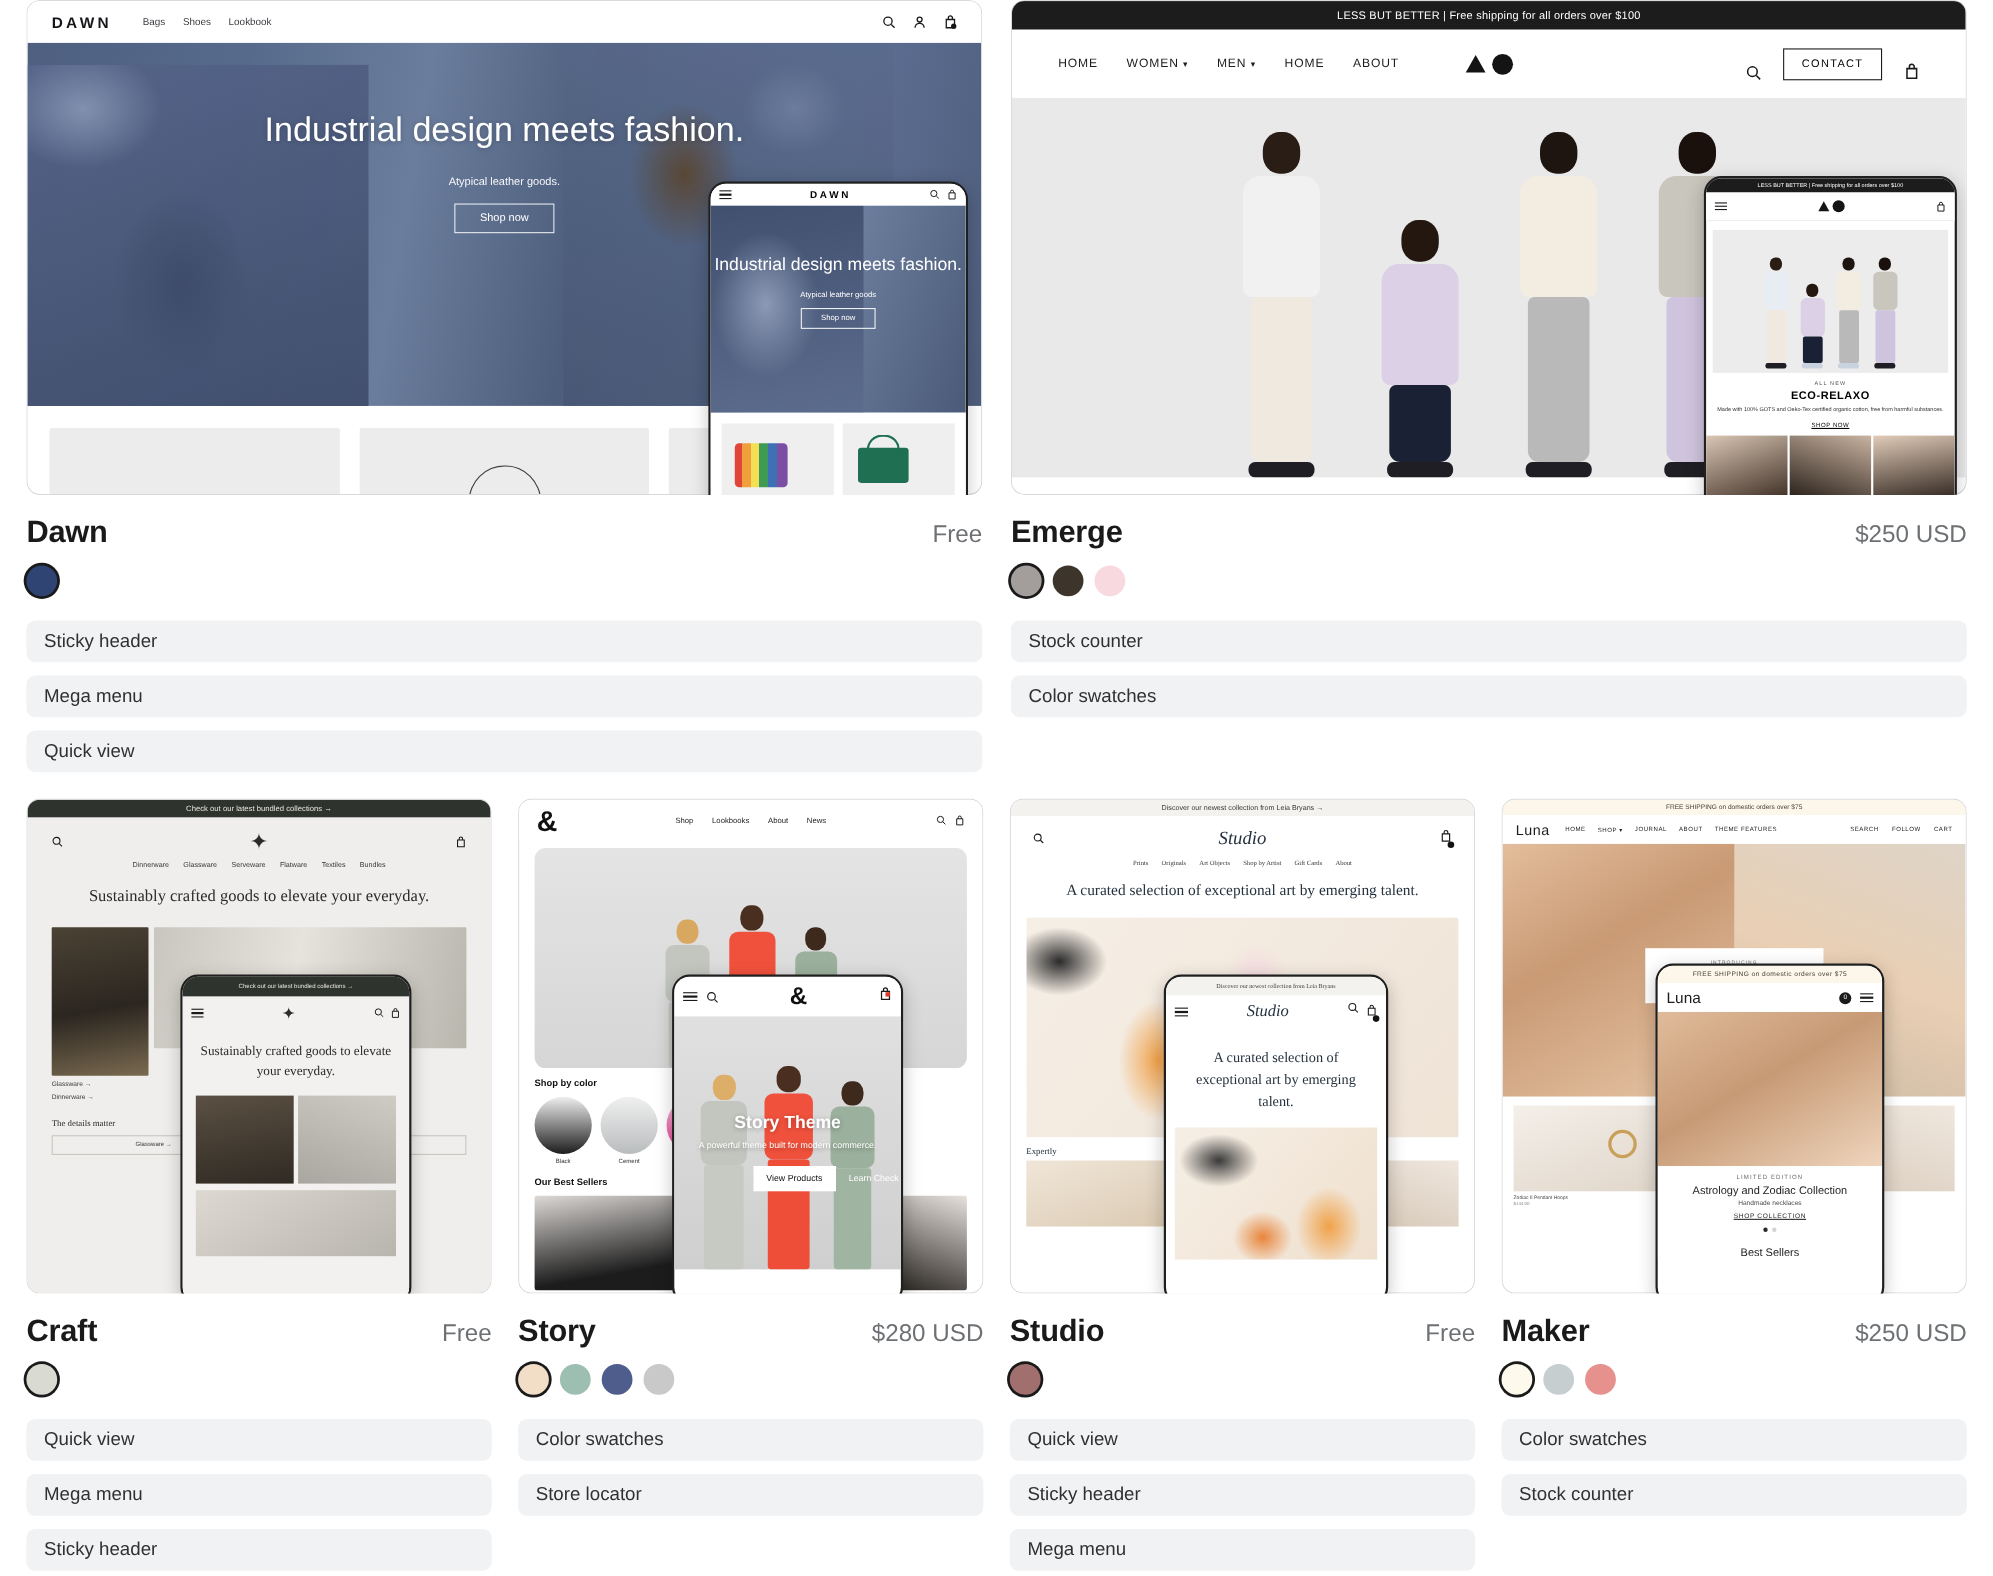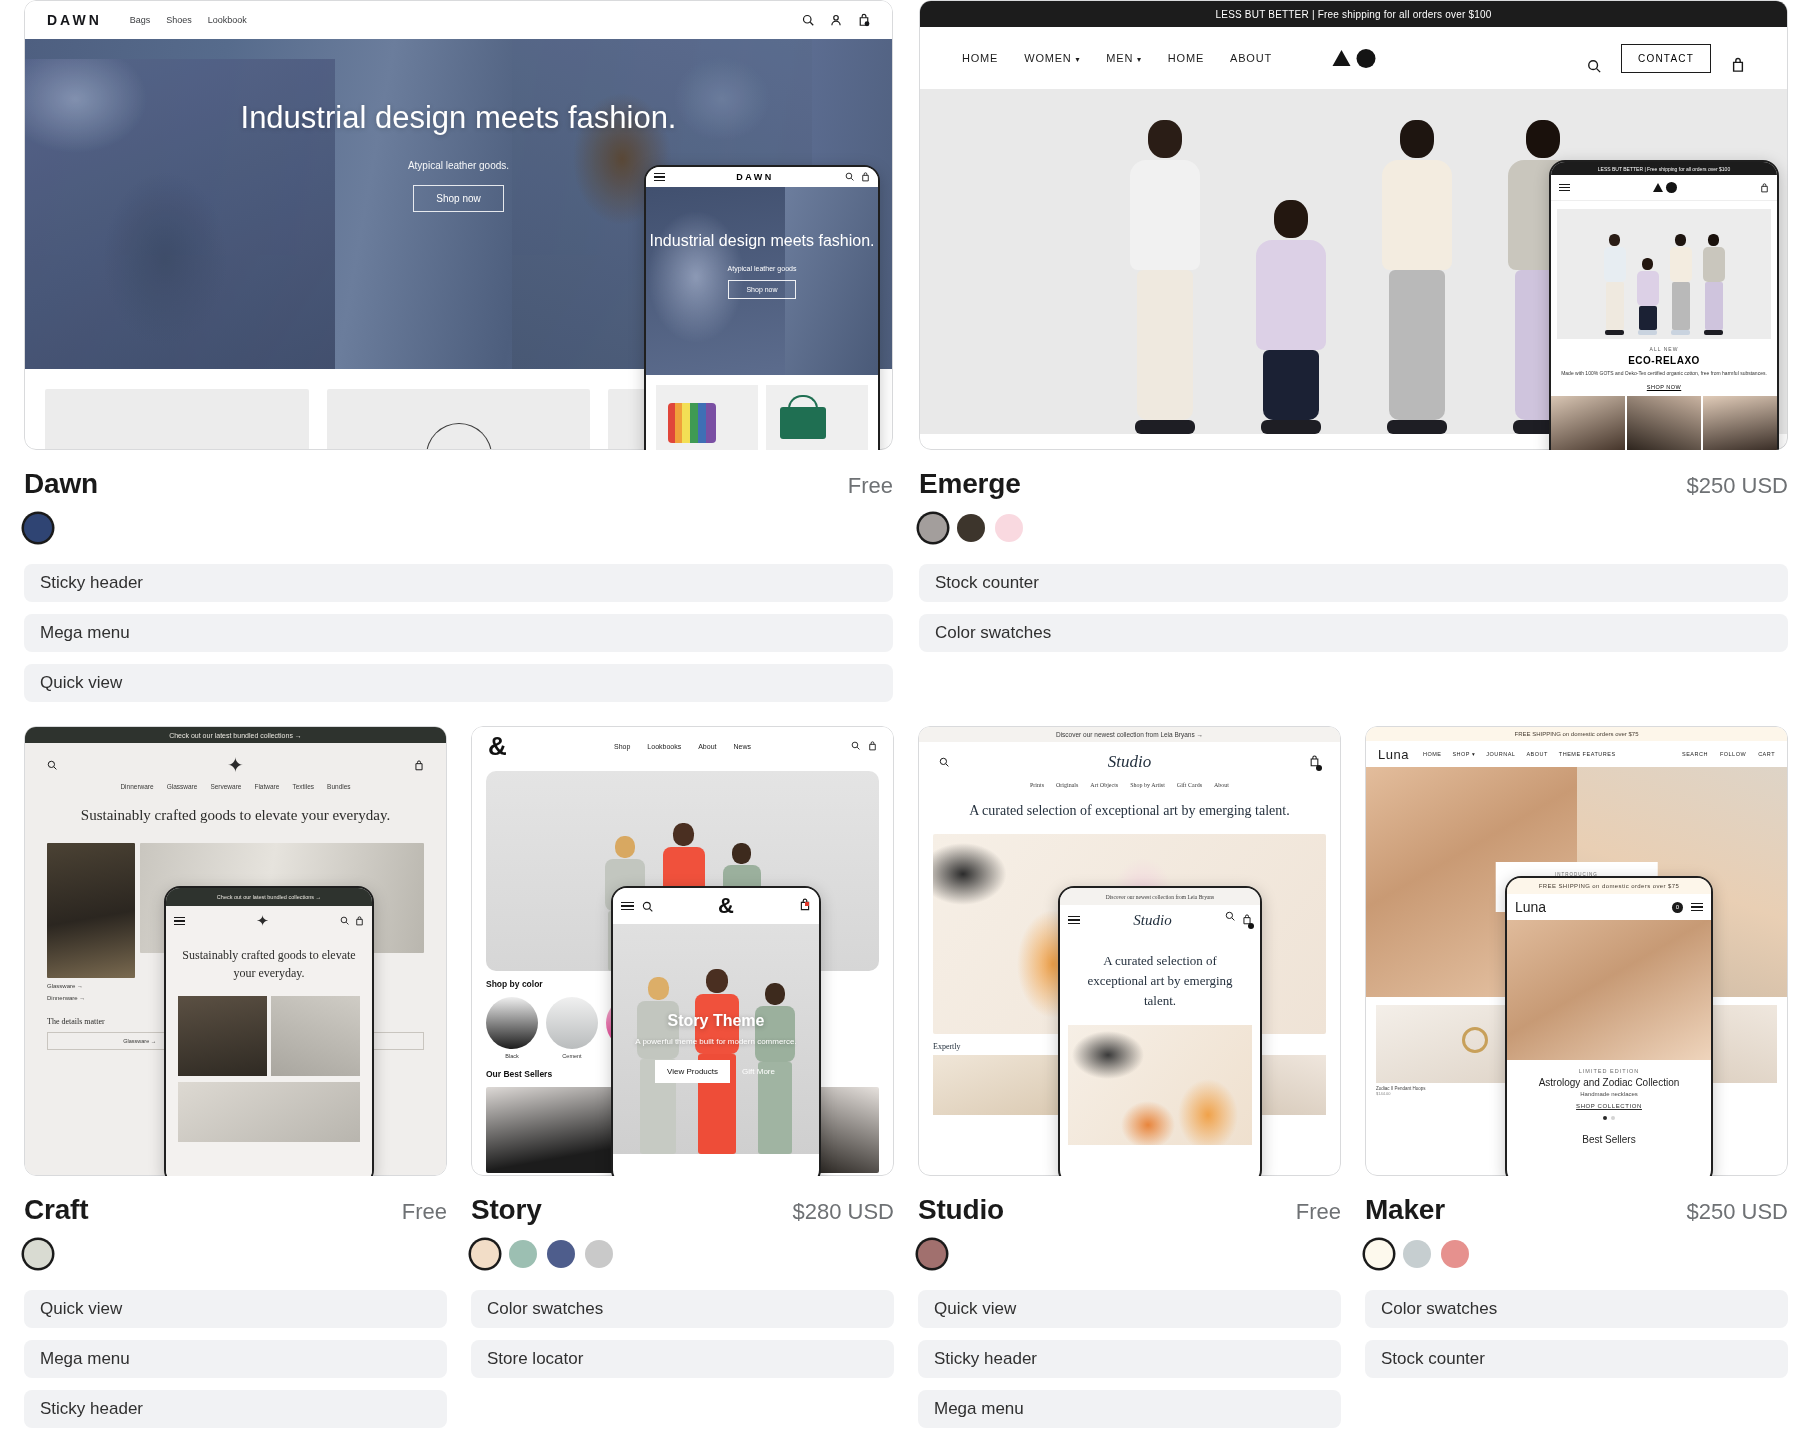--- a/index.html
+++ b/index.html
@@ -594,23 +594,23 @@
                 </div>
               <div style="width:52px;">
                   <div style="width:20px;height:22px;border-radius:45%;margin:0 auto;background:#3d2a1d"></div>
                   <div style="width:40px;height:56px;margin:1px auto 0;border-radius:8px;background:#9bb09d"></div>
                   <div style="width:34px;height:92px;margin:0 auto;background:#a0b4a2;border-radius:3px"></div>
                 </div>
             </div>
             <div style="position:absolute;left:0;right:0;top:88px;text-align:center;color:#fff;">
               <div style="font-size:16px;font-weight:700;text-shadow:0 1px 5px rgba(0,0,0,.3);">Story Theme</div>
               <div style="font-size:8px;margin-top:6px;line-height:1.5;padding:0 22px;text-shadow:0 1px 4px rgba(0,0,0,.3);">A powerful theme built for modern commerce.</div>
-              <div style="display:flex;gap:10px;justify-content:center;margin-top:12px;">
+              <div style="display:flex;gap:10px;justify-content:flex-end;margin-top:12px;">
                 <span style="background:#fff;color:#111;font-size:8px;padding:7px 12px;">View Products</span>
-                <span style="color:#fff;font-size:8px;padding:7px 2px;">Gift More</span>
+                <span style="color:#fff;font-size:8px;padding:7px 2px;">Learn Check</span>
               </div>
             </div>
           </div>
         </div>
       </div>
       <div class="meta">
         <div class="meta-head">
           <span class="theme-name">Story</span>
           <span class="theme-price">$280 USD</span>
         </div>

